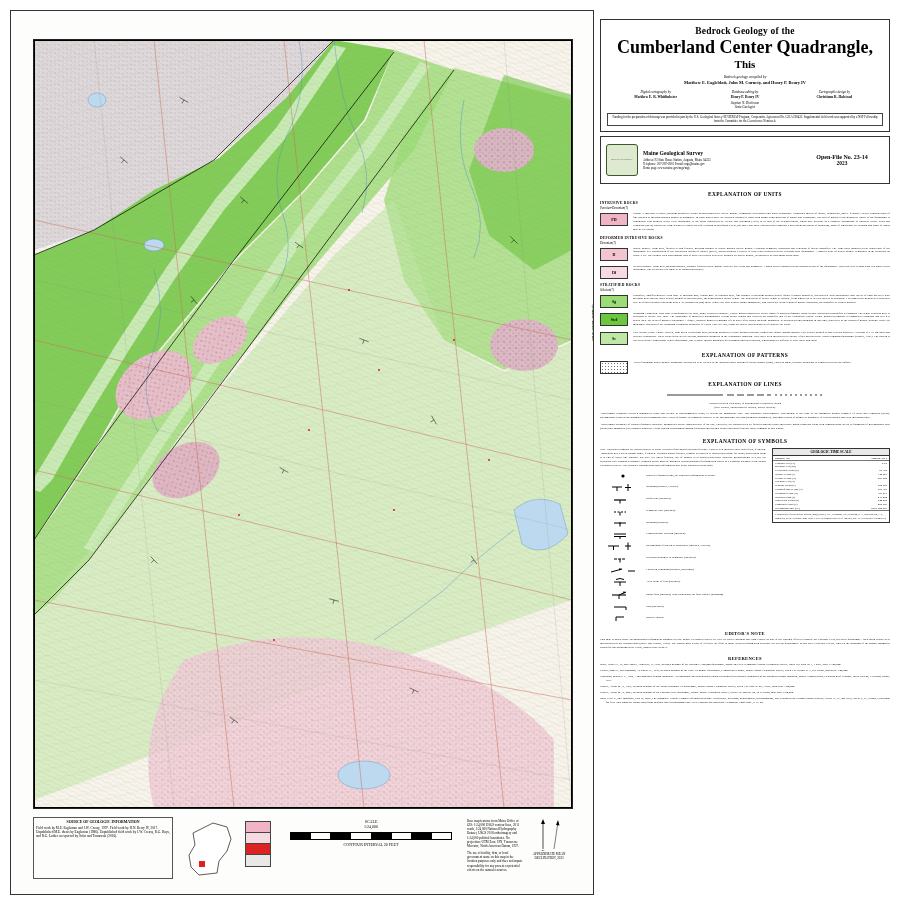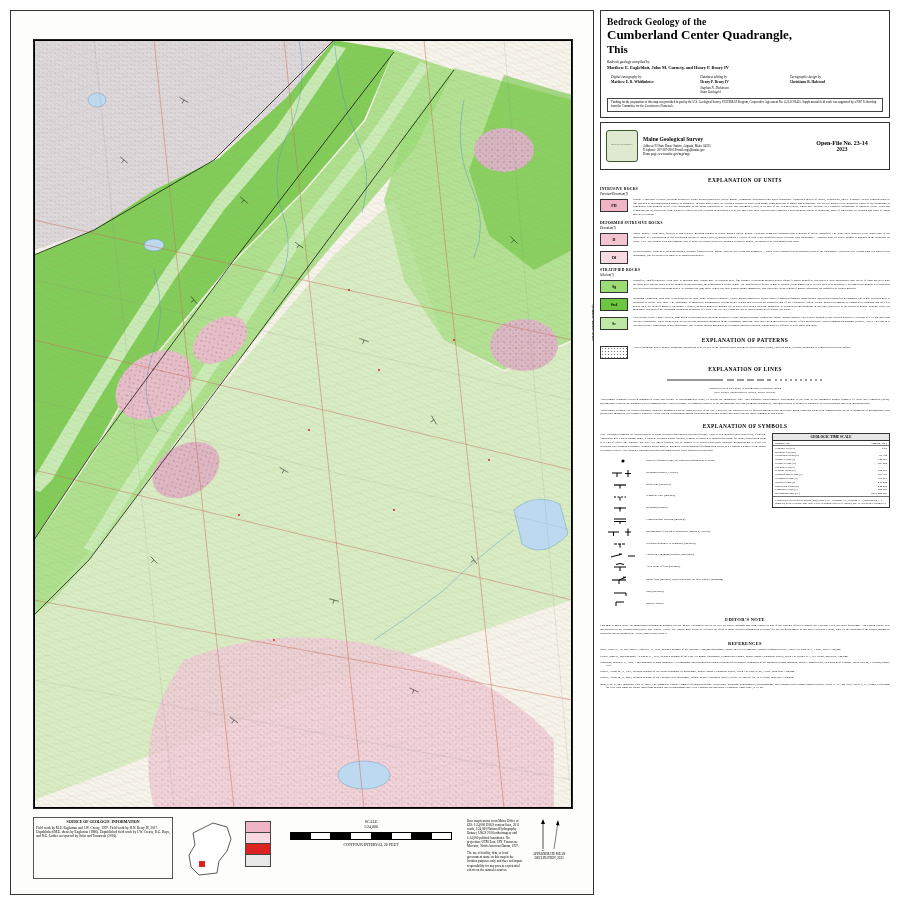--- a/index.html
+++ b/index.html
@@ -58,24 +58,24 @@
     position:absolute;left:434px;top:8px;width:56px;font-size:3.2px;line-height:1.3;
   }
   .northarrow{
     position:absolute;left:496px;top:6px;width:40px;text-align:center;font-size:3.2px;
   }
   
   .right{
     position:absolute;left:600px;top:10px;width:290px;height:883px;
   }
   .title-box{
-    border:1px solid #333;padding:6px 6px 5px;background:#fff;
+    border:1px solid #333;padding:6px 6px 5px;text-align:center;background:#fff;margin-top:9px;
   }
   .t1{font-size:9.5px;font-weight:bold;letter-spacing:.2px;}
-  .t2{font-size:13px;font-weight:bold;line-height:1.15;margin-top:1px;}
+  .t2{font-size:18px;font-weight:bold;line-height:1.15;margin-top:1px;}
   .t3{font-size:11px;font-weight:bold;}
   .byline{font-size:3.6px;margin-top:5px;font-style:italic;}
   .authors{font-size:4.4px;font-weight:bold;margin-top:1px;}
   .credit-row{display:flex;justify-content:space-between;margin-top:5px;padding:0 4px;}
   .credit-col{flex:1;font-size:3.3px;}
   .credit-col .lbl{font-style:italic;}
   .credit-col .nm{font-weight:bold;font-size:3.6px;margin-top:1px;}
   .fundbox{
     margin-top:4px;border:1px solid #444;padding:2px 3px;font-size:3px;line-height:1.3;
   }

